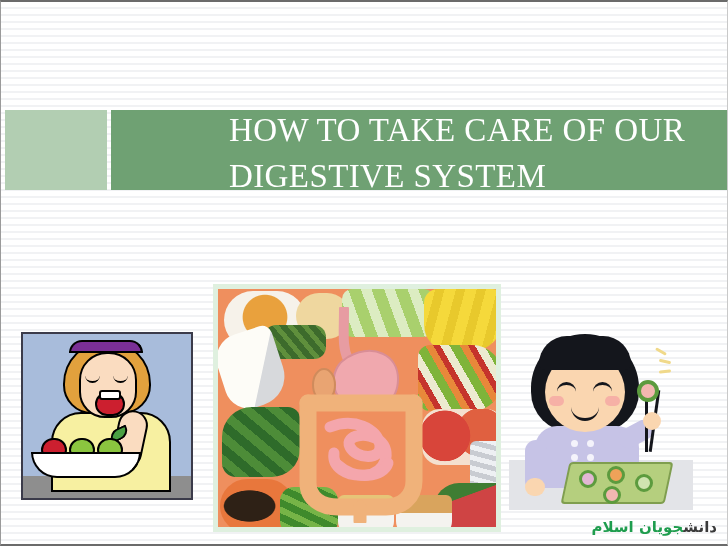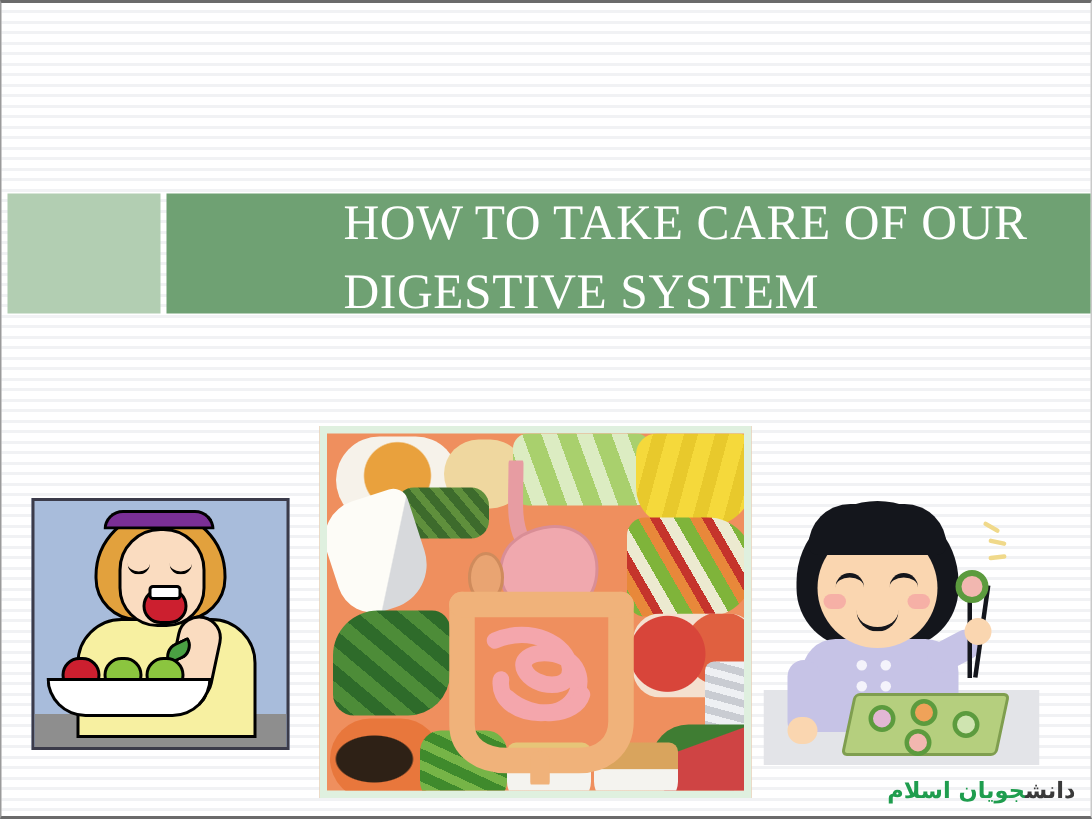--- a/index.html
+++ b/index.html
@@ -28,21 +28,21 @@
     border-top: 2px solid #6b6b6b;
     border-bottom: 2px solid #6b6b6b;
     border-left: 1px solid #9a9a9a;
     border-right: 1px solid #c9c9c9;
   }
 
   
   .title-band {
     position: absolute;
     left: 0;
-    top: 127px;
+    top: 108px;
     width: 728px;
     height: 68px;
   }
   .band-light {
     position: absolute;
     left: 4px;
     top: 0;
     width: 102px;
     height: 80px;
     background: #b2ceb2;

